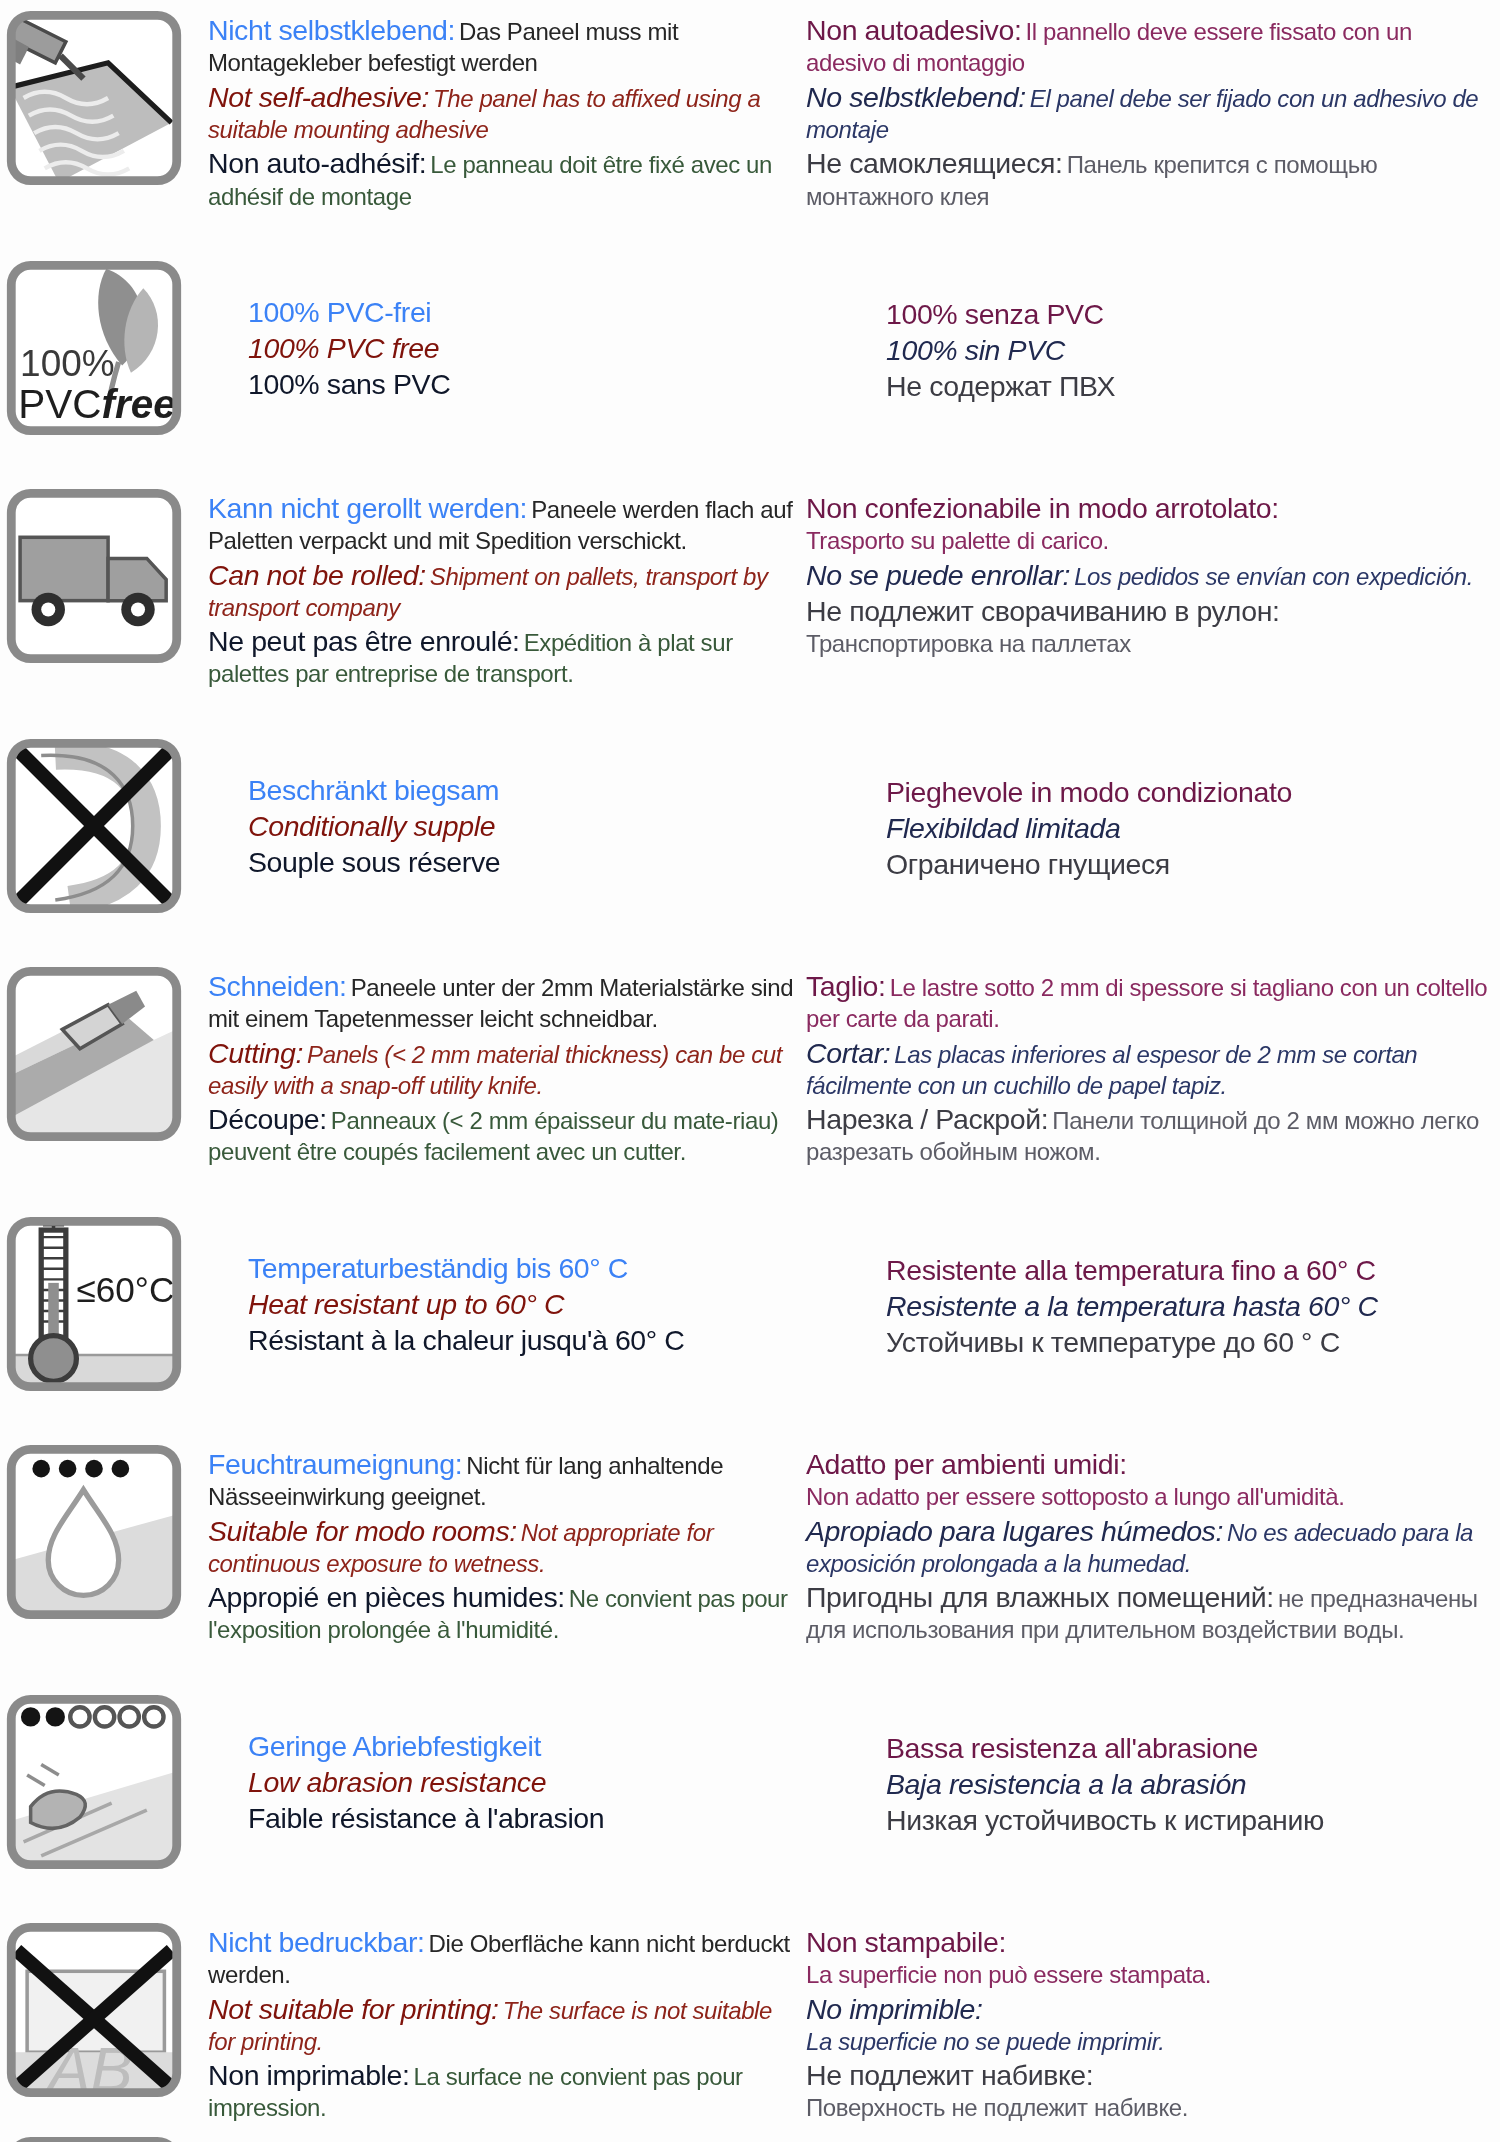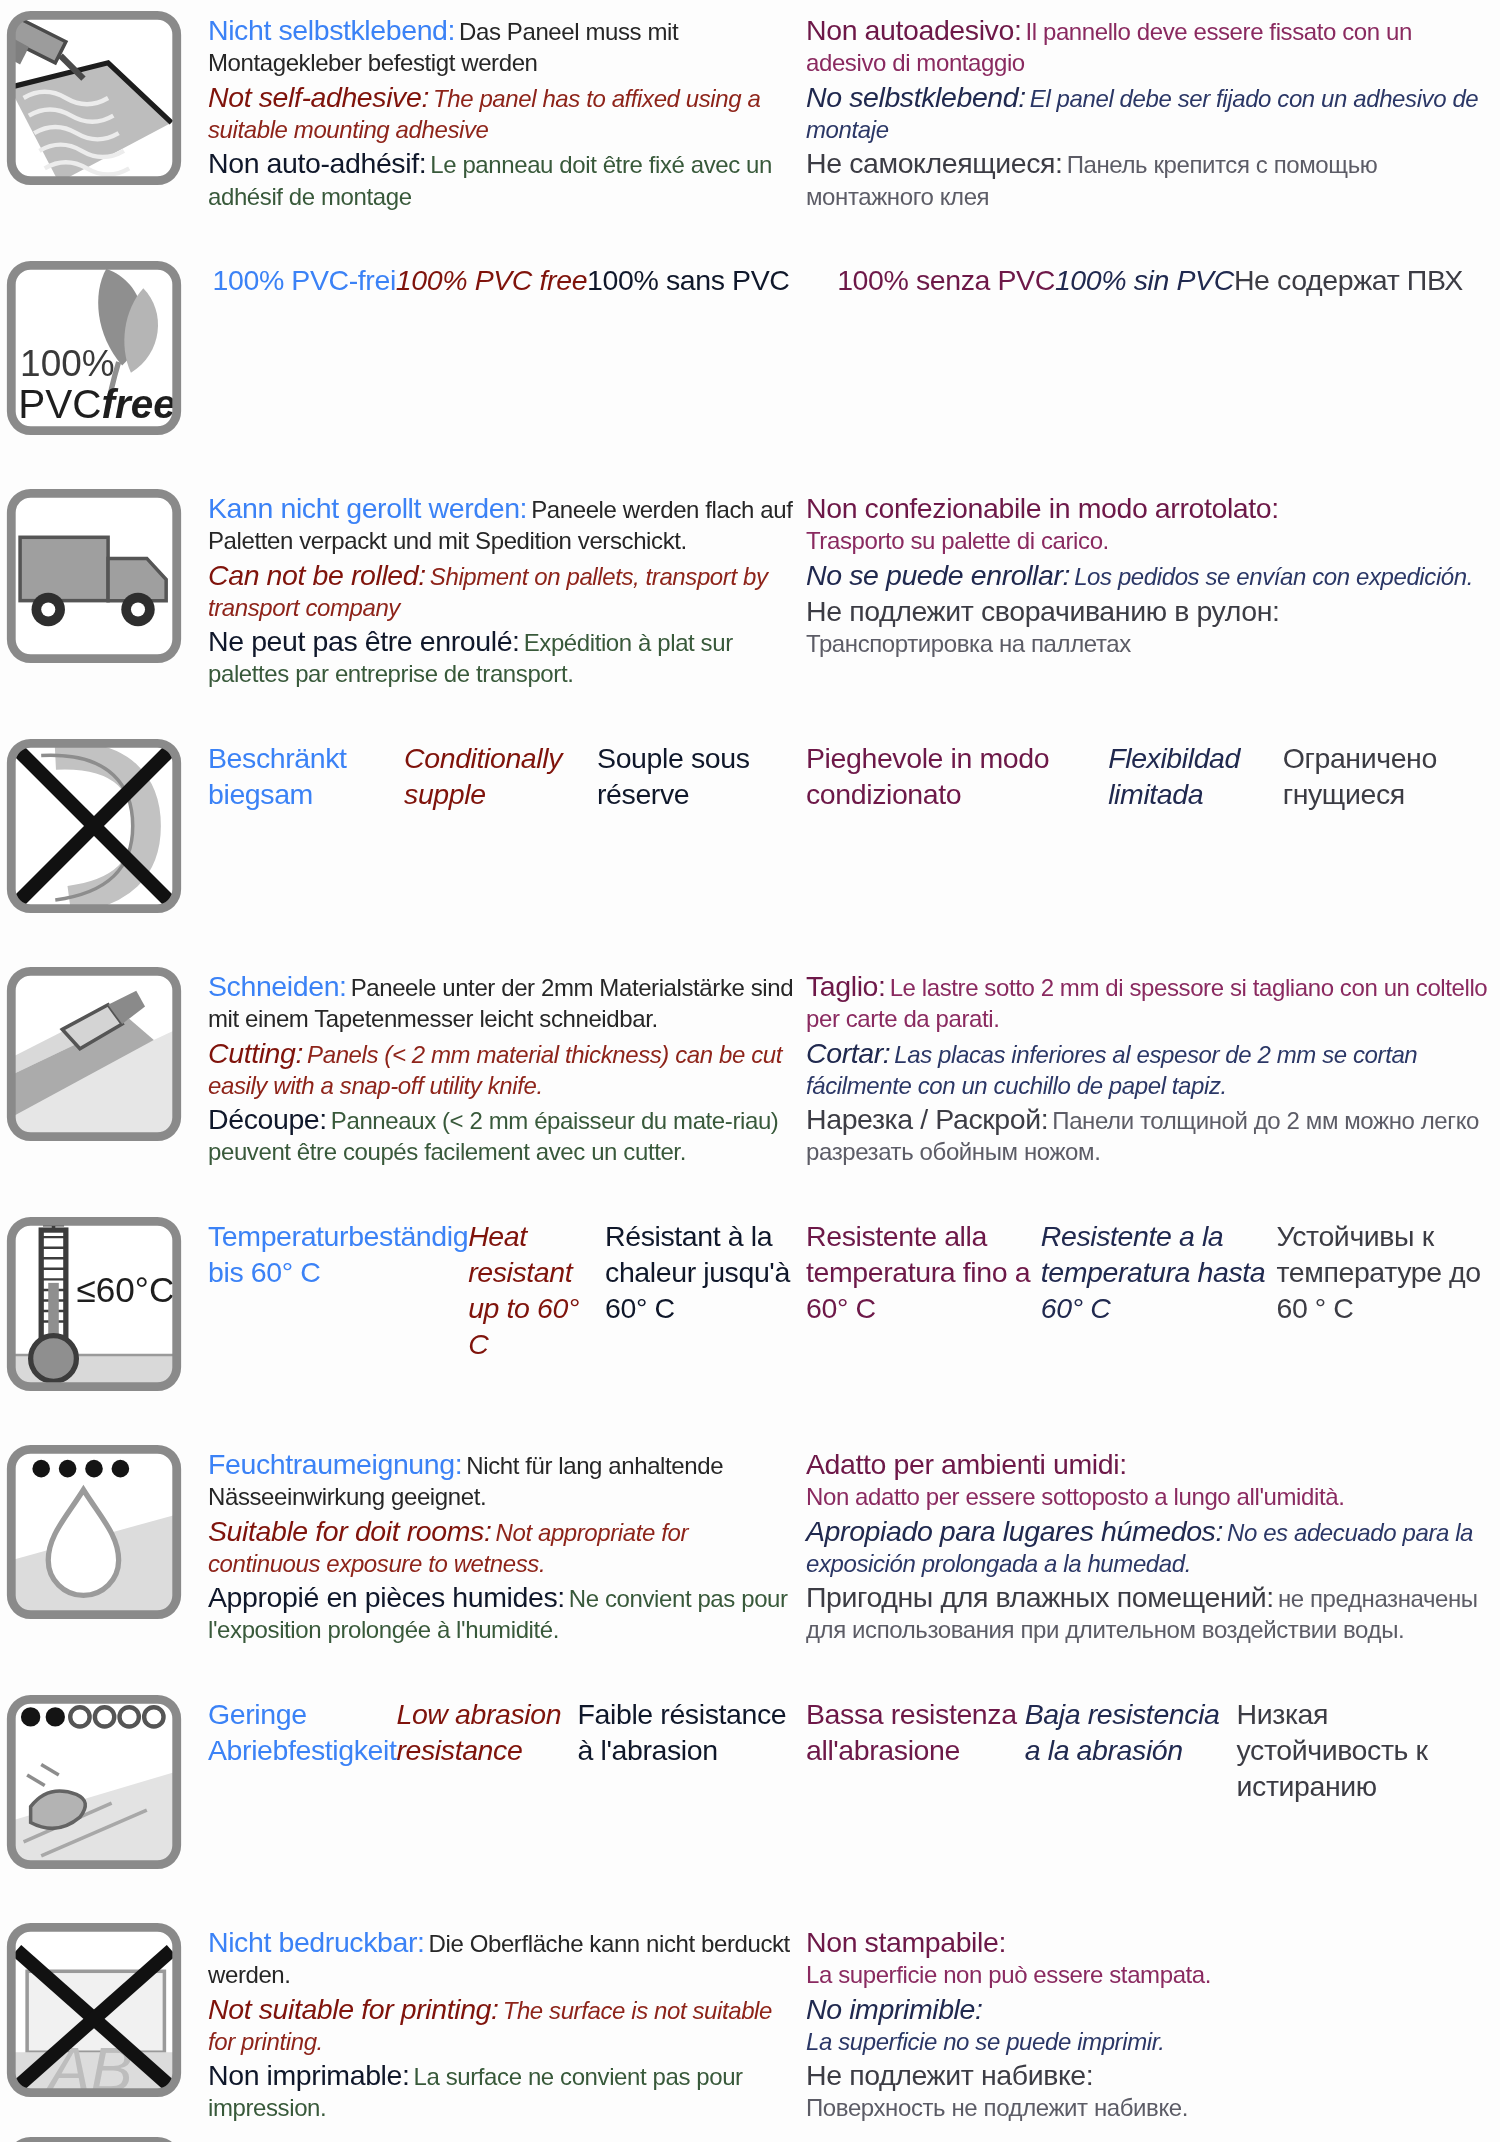--- a/index.html
+++ b/index.html
@@ -5,21 +5,21 @@
   html,body{margin:0;padding:0;background:#fdfdfd;}
   body{width:1500px;font-family:"Liberation Sans",sans-serif;-webkit-font-smoothing:antialiased;}
   #sheet{padding:8px 0 0 6px;}
   .row{display:flex;align-items:flex-start;margin-bottom:46px;}
   .row:nth-of-type(9){margin-bottom:10px;}
   .row:last-of-type{margin-bottom:0;}
   .icon-cell{flex:0 0 202px;padding-top:2px;}
   .cell{padding-top:4px;}
   .cell-left{width:598px;padding-right:12px;box-sizing:border-box;}
   .cell-right{flex:1;padding-right:6px;}
-  .row.compact .cell{display:flex;flex-direction:row;justify-content:center;min-height:176px;}
+  .row.compact .cell{display:flex;flex-direction:column;justify-content:center;min-height:176px;margin-left:40px;}
   p.lang{margin:0;line-height:1.27;letter-spacing:-0.4px;}
   .head{font-size:28.5px;}
   .body{font-size:24px;}
   .de .head{color:#3b82f6;}
   .de .body{color:#262626;}
   .en{font-style:italic;}
   .en .head{color:#7f130b;text-align:center;}
   .en .body{color:#8e241a;}
   .fr .head{color:#0f172a;}
   .fr .body{color:#38593a;}
@@ -234,21 +234,21 @@
             <circle cx="20" cy="14" r="5" fill="#141414"></circle>
             <circle cx="35" cy="14" r="5" fill="#141414"></circle>
             <circle cx="50" cy="14" r="5" fill="#141414"></circle>
             <circle cx="65" cy="14" r="5" fill="#141414"></circle>
             <path d="M44 26 C54 42 64 52 64 66 A20 20 0 1 1 24 66 C24 52 34 42 44 26 Z" fill="#ffffff" stroke="#9b9b9b" stroke-width="3"></path>
           </g>
           <rect x="3" y="3" width="94" height="94" rx="11" fill="none" stroke="#8a8a8a" stroke-width="5"></rect>
         </svg></div>
       <div class="cell cell-left">
         <p class="lang de"><span class="head">Feuchtraumeignung:</span> <span class="body">Nicht für lang anhaltende Nässeeinwirkung geeignet.</span></p>
-        <p class="lang en"><span class="head">Suitable for doit rooms:</span> <span class="body">Not appropriate for continuous exposure to wetness.</span></p>
+        <p class="lang en"><span class="head">Suitable for modo rooms:</span> <span class="body">Not appropriate for continuous exposure to wetness.</span></p>
         <p class="lang fr"><span class="head">Appropié en pièces humides:</span> <span class="body">Ne convient pas pour l'exposition prolongée à l'humidité.</span></p>
       </div>
       <div class="cell cell-right">
         <p class="lang it"><span class="head">Adatto per ambienti umidi:</span><br><span class="body">Non adatto per essere sottoposto a lungo all'umidità.</span></p>
         <p class="lang es"><span class="head">Apropiado para lugares húmedos:</span> <span class="body">No es adecuado para la exposición prolongada a la humedad.</span></p>
         <p class="lang ru"><span class="head">Пригодны для влажных помещений:</span> <span class="body">не предназначены для использования при длительном воздействии воды.</span></p>
       </div>
     </div>
     <div class="row compact">
       <div class="icon-cell"><svg viewBox="0 0 100 100" width="176" height="176">

